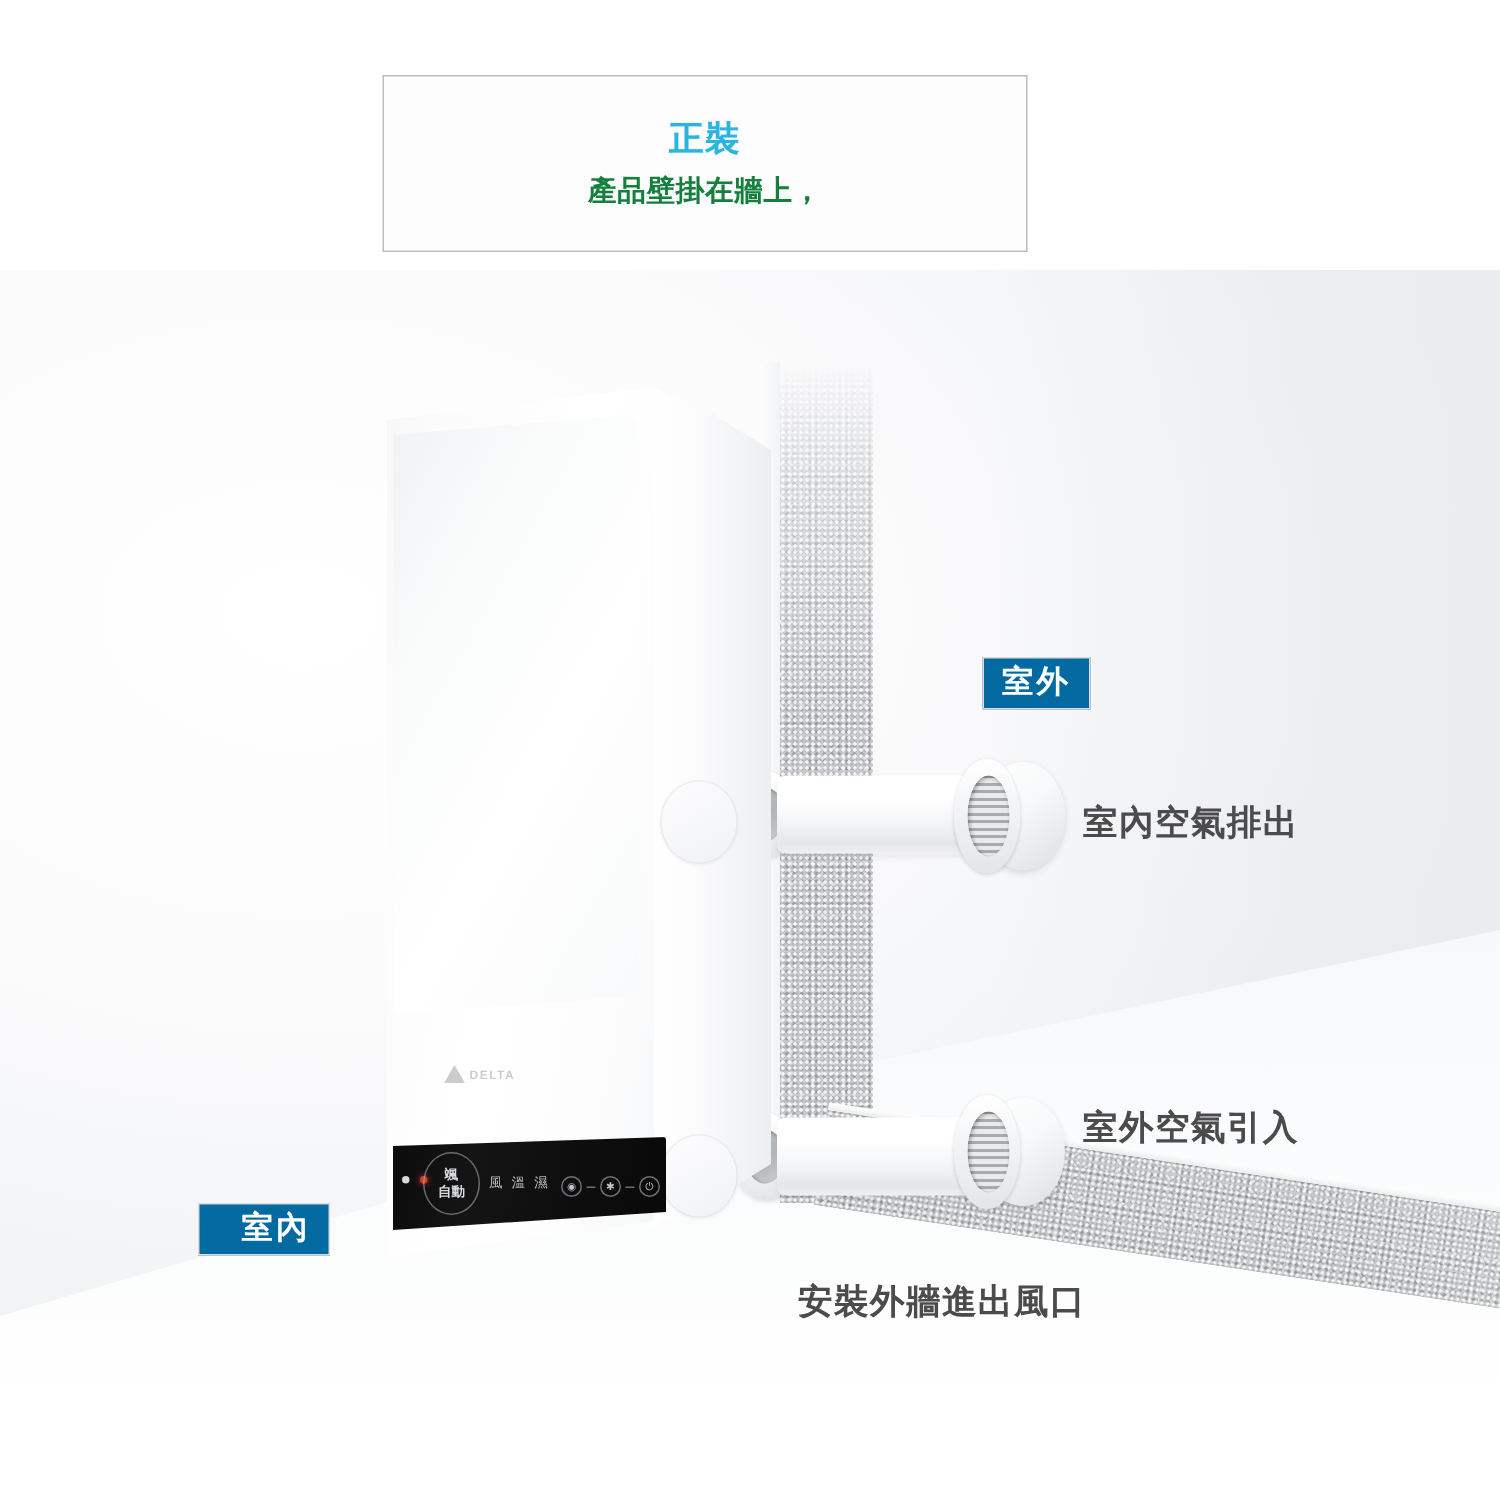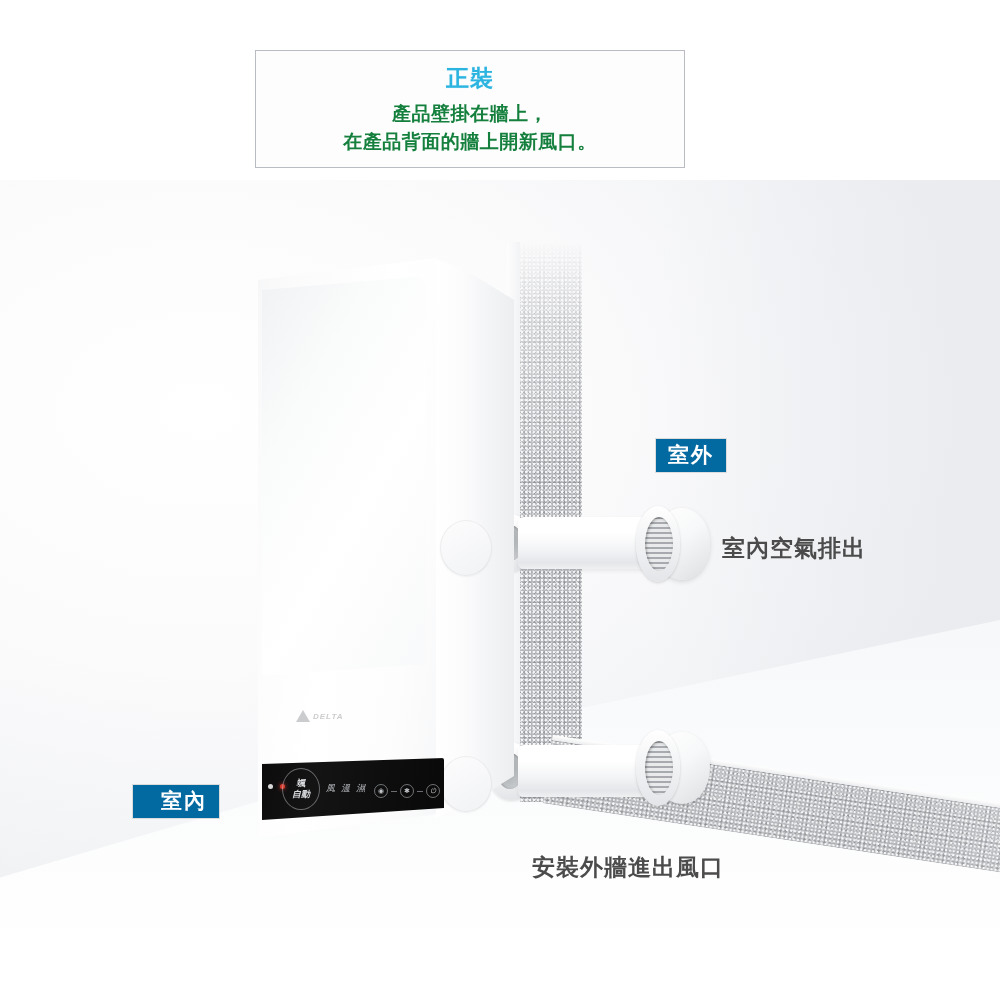--- a/index.html
+++ b/index.html
@@ -133,21 +133,21 @@
   }
   .vent .grille{
     position:absolute;left:9px;top:11px;width:28px;height:54px;border-radius:50%;
     background:
       repeating-linear-gradient(180deg,#a7aaae 0 2px, #e9eaec 2px 5px),
       #c6c9cc;
     box-shadow:inset 1px 1px 3px rgba(0,0,0,.35);
   }
 
   
-  .device{position:absolute;left:244px;top:78px;width:280px;height:580px;font-style:italic;}
+  .device{position:absolute;left:244px;top:78px;width:280px;height:580px;}
   
   .dev-front{
     position:absolute;left:0;top:0;width:192px;height:580px;
     background:linear-gradient(100deg,#f4f5f6 0%,#fbfbfc 18%,#ffffff 52%,#fdfdfe 78%,#f6f7f8 100%);
     clip-path:polygon(14px 22px, 192px 0px, 192px 556px, 14px 580px);
     border-radius:4px;
     box-shadow:-6px 6px 18px rgba(0,0,0,.06);
   }
   
   .dev-gloss{
@@ -224,21 +224,20 @@
   }
 </style>
 </head>
 <body>
 
 <div id="page">
 
   <div class="caption-box">
     <div class="caption-title">正裝</div>
     <div class="caption-line">產品壁掛在牆上，</div>
-    <div class="caption-line">在產品背面的牆上開新風口。</div>
   </div>
 
   <div class="scene">
 
     <div class="wall-back"></div>
     <div class="wall-right-shade"></div>
     <div class="floor"></div>
 
     <div class="wall-column">
       <div class="edge"></div>
@@ -309,19 +308,20 @@
           <span class="scr-btn">◉</span>
           <span class="scr-dash"></span>
           <span class="scr-btn">✱</span>
           <span class="scr-dash"></span>
           <span class="scr-btn">⏻</span>
         </div>
       </div>
     </div>
 
     <div class="badge" style="left:655px;top:258px;">室外</div>
-    <div class="badge" style="left:132px;top:604px;padding-left:28px;">室內</div>
+    <div class="badge" style="left:132px;top:622px;padding-left:28px;">室內</div>
 
     <div class="lead-label" style="left:722px;top:333px;margin-top:20px;">室內空氣排出</div>
+    <div class="lead-label" style="left:722px;top:556px;">室外空氣引入</div>
     <div class="lead-label" style="left:532px;top:672px;font-family:Liberation Mono, monospace;">安裝外牆進出風口</div>
 
   </div>
 </div>
 
 </body></html>

